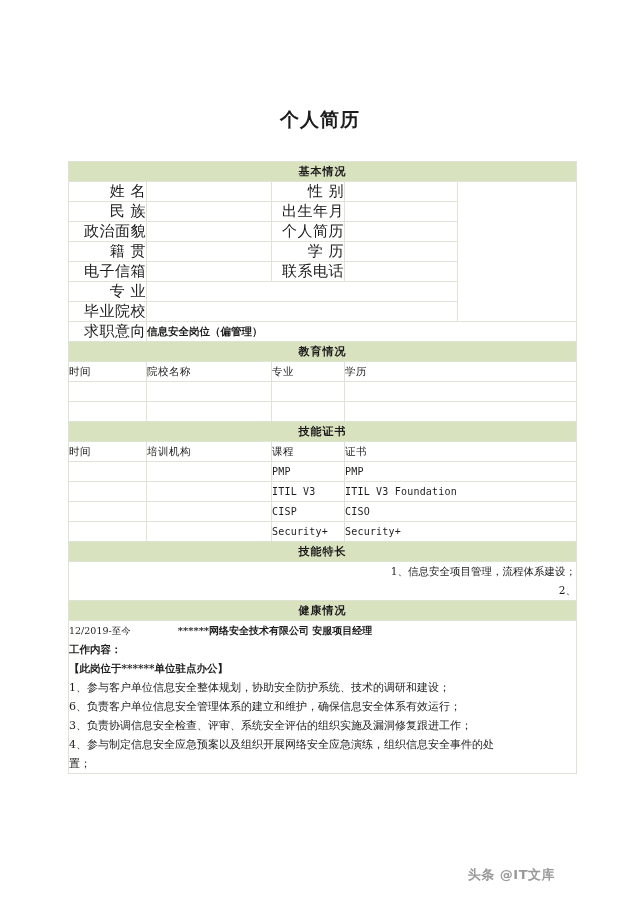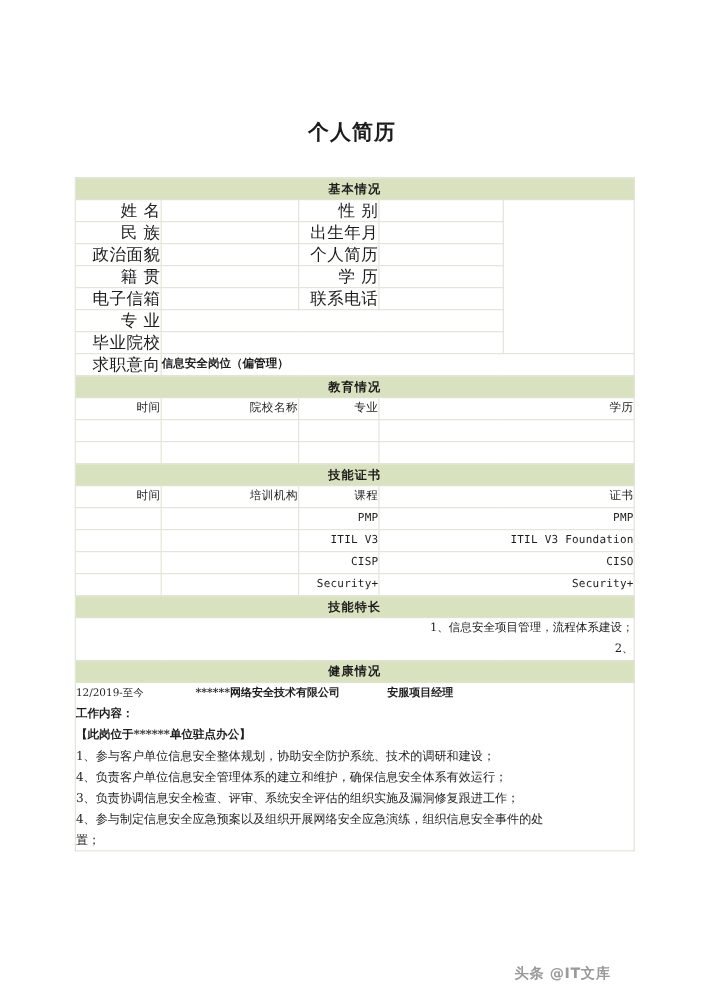--- a/index.html
+++ b/index.html
@@ -71,26 +71,26 @@
   .val {
     text-align: left;
     padding-left: 6px;
     font-size: 10.5px;
     font-weight: bold;
   }
   .photo {
     background: #ffffff;
   }
   .colhdr {
-    text-align: right;
+    text-align: left;
     font-size: 10.5px;
     letter-spacing: 0.5px;
   }
   .cell-c {
-    text-align: right;
+    text-align: left;
     font-size: 10px;
     font-family: "DejaVu Sans Mono", "Liberation Mono", monospace;
     letter-spacing: 0.2px;
   }
   .blockcell {
     padding: 4px 7px 5px 7px;
     height: auto;
     line-height: 17px;
     text-align: right;
     font-size: 10.5px;
@@ -101,27 +101,27 @@
     height: auto;
     text-align: left;
     line-height: 25px;
     font-size: 10.5px;
   }
   .exp .row1 {
     font-size: 9.5px;
     white-space: nowrap;
   }
   .exp .row1 .co { font-weight: bold; font-size: 10px; margin-left: 44px; text-align: center; }
-  .exp .row1 .ttl { font-weight: bold; font-size: 10px; margin-left: 40px; }
+  .exp .row1 .ttl { font-weight: bold; font-size: 10px; }
   .exp .bold { font-weight: bold; font-size: 10.5px; }
   .exp .item { font-size: 11px; }
   .watermark {
     position: absolute;
     right: 17px;
-    bottom: 11px;
+    bottom: 21px;
     font-size: 13px;
     font-weight: bold;
     color: #9a9a9a;
     letter-spacing: 0.5px;
     font-family: "DejaVu Sans", "Liberation Sans", sans-serif;
     white-space: nowrap;
   }
 </style>
 </head>
 <body>
@@ -259,21 +259,21 @@
     <tr>
       <td class="exp" colspan="5">
         <div class="row1">
           <span>12/2019-至今</span>
           <span class="co">******网络安全技术有限公司</span>
           <span class="ttl">安服项目经理</span>
         </div>
         <div class="bold">工作内容：</div>
         <div class="bold">【此岗位于******单位驻点办公】</div>
         <div class="item">1、参与客户单位信息安全整体规划，协助安全防护系统、技术的调研和建设；</div>
-        <div class="item">4、负责客户单位信息安全管理体系的建立和维护，确保信息安全体系有效运行；</div>
+        <div class="item">6、负责客户单位信息安全管理体系的建立和维护，确保信息安全体系有效运行；</div>
         <div class="item">3、负责协调信息安全检查、评审、系统安全评估的组织实施及漏洞修复跟进工作；</div>
         <div class="item">4、参与制定信息安全应急预案以及组织开展网络安全应急演练，组织信息安全事件的处</div>
         <div class="item">置；</div>
       </td>
     </tr>
   </tbody>
     </table>
 
   <div class="watermark">头条 @IT文库</div>
 

